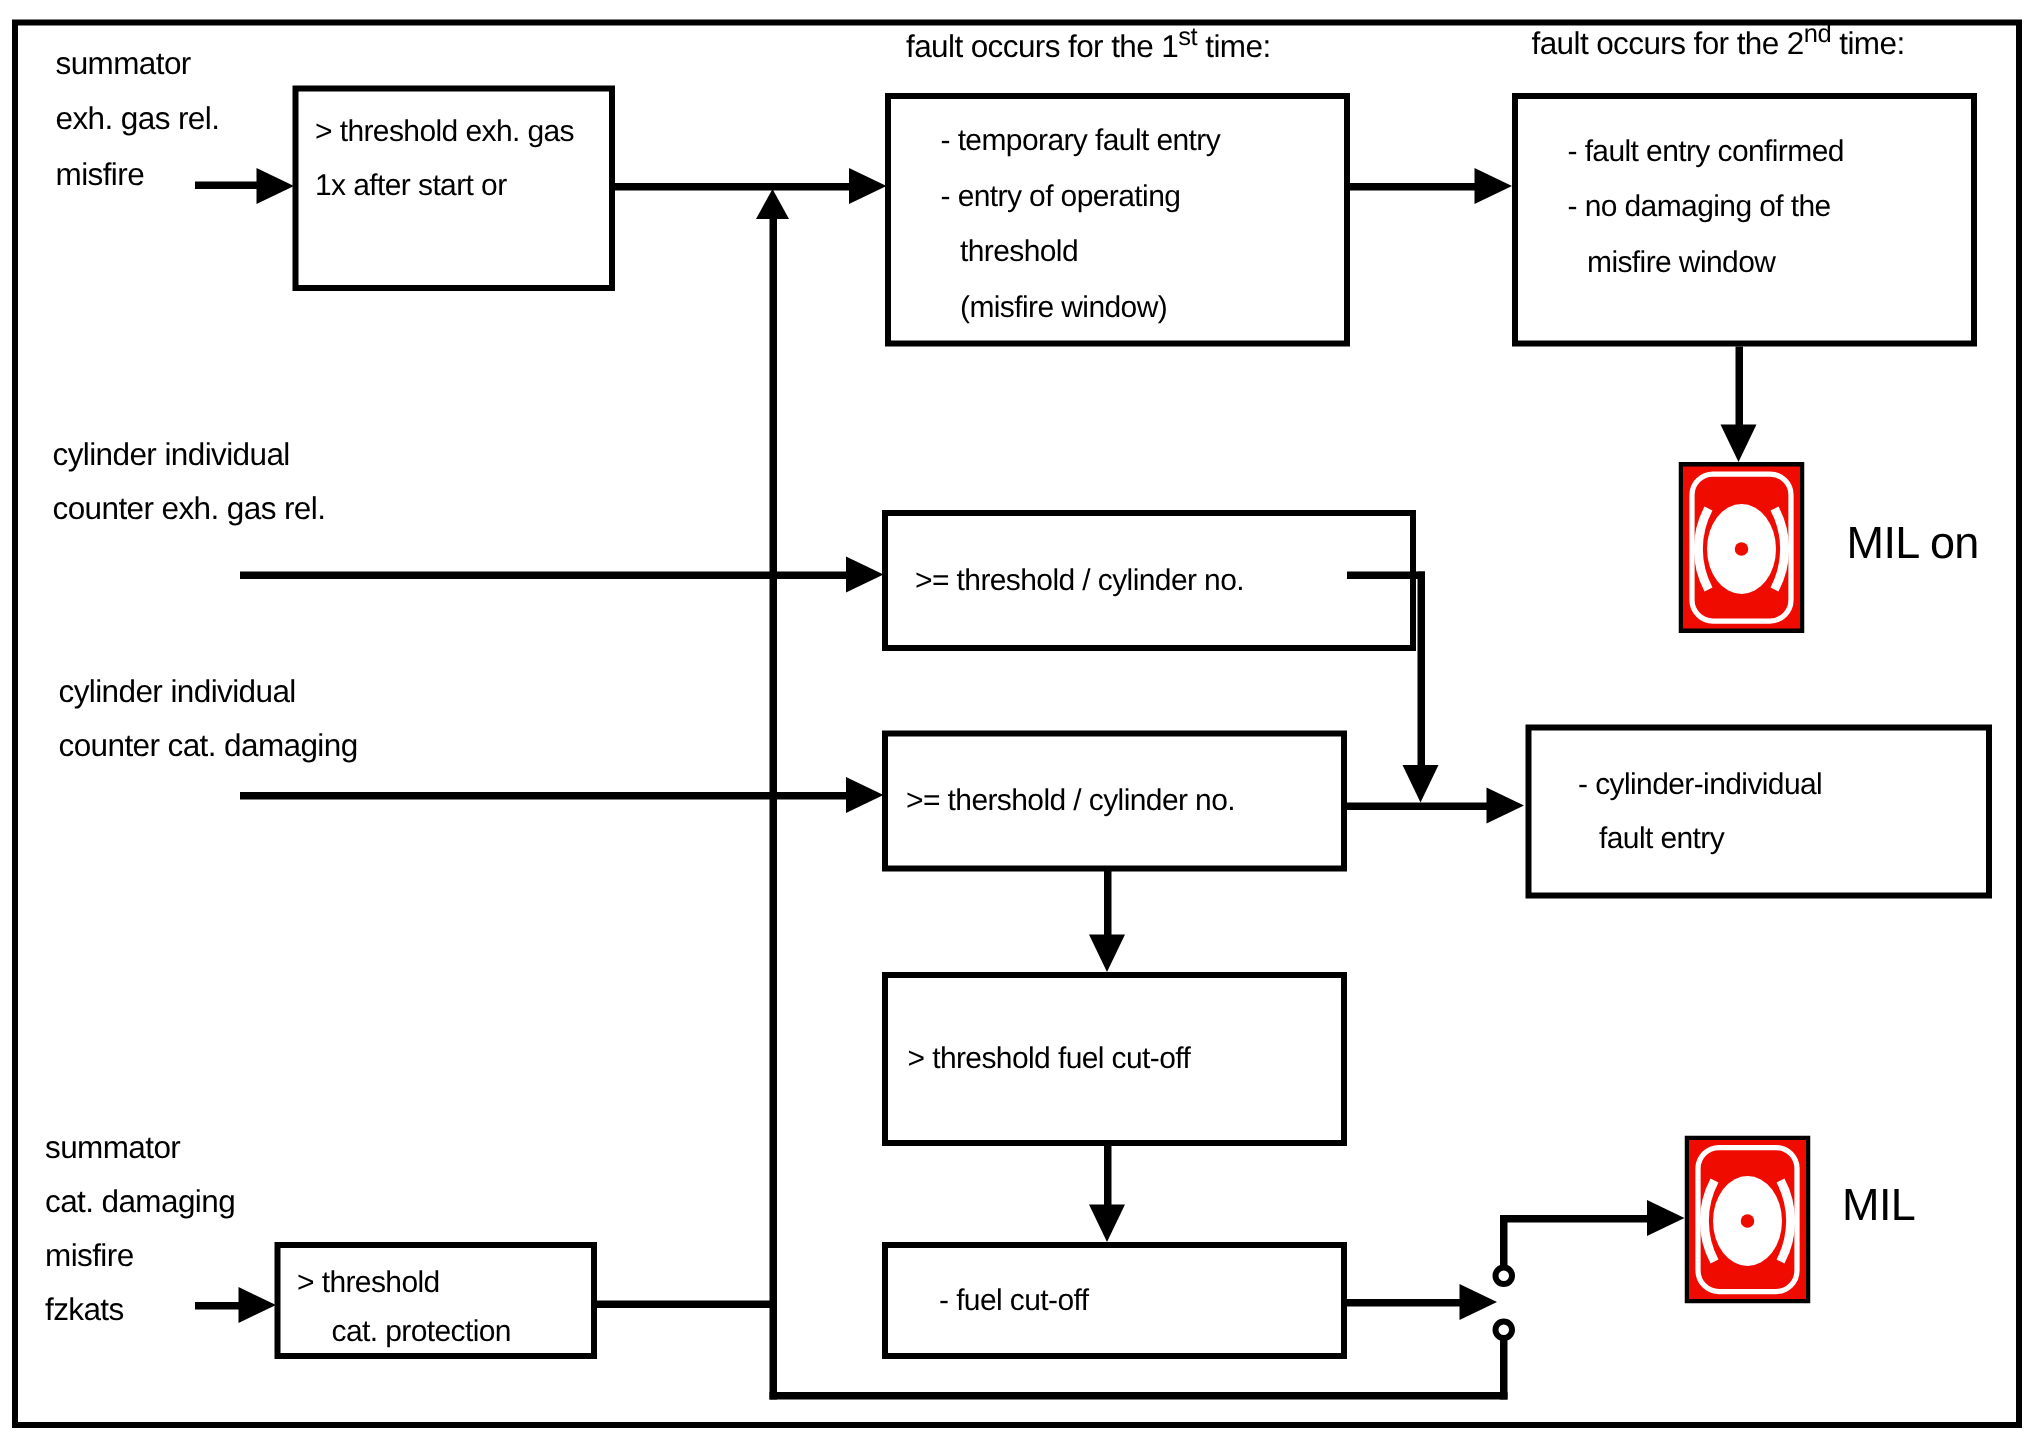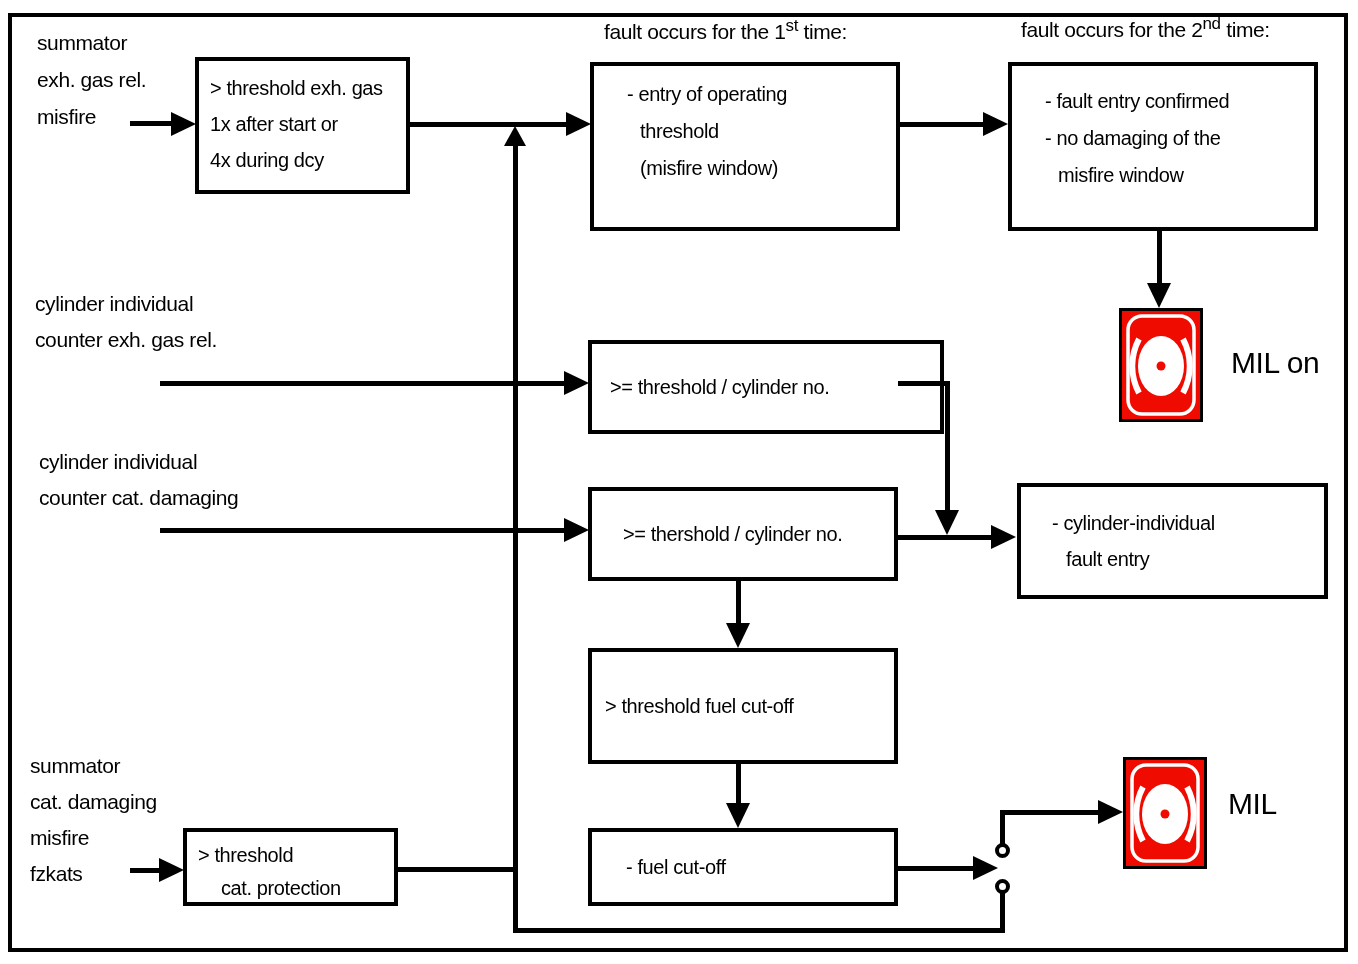--- a/index.html
+++ b/index.html
@@ -62,40 +62,40 @@
   <div class="lbl" style="left:18px;top:748px;">
     <span>summator</span>
     <span>cat. damaging</span>
     <span>misfire</span>
     <span>fzkats</span>
   </div>
 
   <div class="box" style="left:195px;top:57px;width:215px;height:137px;padding:9px 0 0 11px;">
     <span>&gt; threshold exh. gas</span>
     <span>1x after start or</span>
-    <span>4x during dcy</span>
   </div>
 
   <div class="box" style="left:590px;top:62px;width:310px;height:169px;padding:10px 0 0 33px;line-height:37px;">
+    <span>- temporary fault entry</span>
     <span>- entry of operating</span>
     <span class="ind13">threshold</span>
     <span class="ind13">(misfire window)</span>
   </div>
 
   <div class="box" style="left:1008px;top:62px;width:310px;height:169px;padding:17px 0 0 33px;line-height:37px;">
     <span>- fault entry confirmed</span>
     <span>- no damaging of the</span>
     <span class="ind13">misfire window</span>
   </div>
 
   <div class="box vcenter" style="left:588px;top:340px;width:356px;height:94px;padding-left:18px;">
     <span>&gt;= threshold / cylinder no.</span>
   </div>
 
-  <div class="box vcenter" style="left:588px;top:487px;width:310px;height:94px;padding-left:31px;text-align:center;">
+  <div class="box vcenter" style="left:588px;top:487px;width:310px;height:94px;padding-left:12px;text-align:center;">
     <span>&gt;= thershold / cylinder no.</span>
   </div>
 
   <div class="box" style="left:1017px;top:483px;width:311px;height:116px;padding:18px 0 0 31px;">
     <span>- cylinder-individual</span>
     <span class="ind14">fault entry</span>
   </div>
 
   <div class="box vcenter" style="left:588px;top:648px;width:310px;height:116px;padding-left:13px;">
     <span>&gt; threshold fuel cut-off</span>

